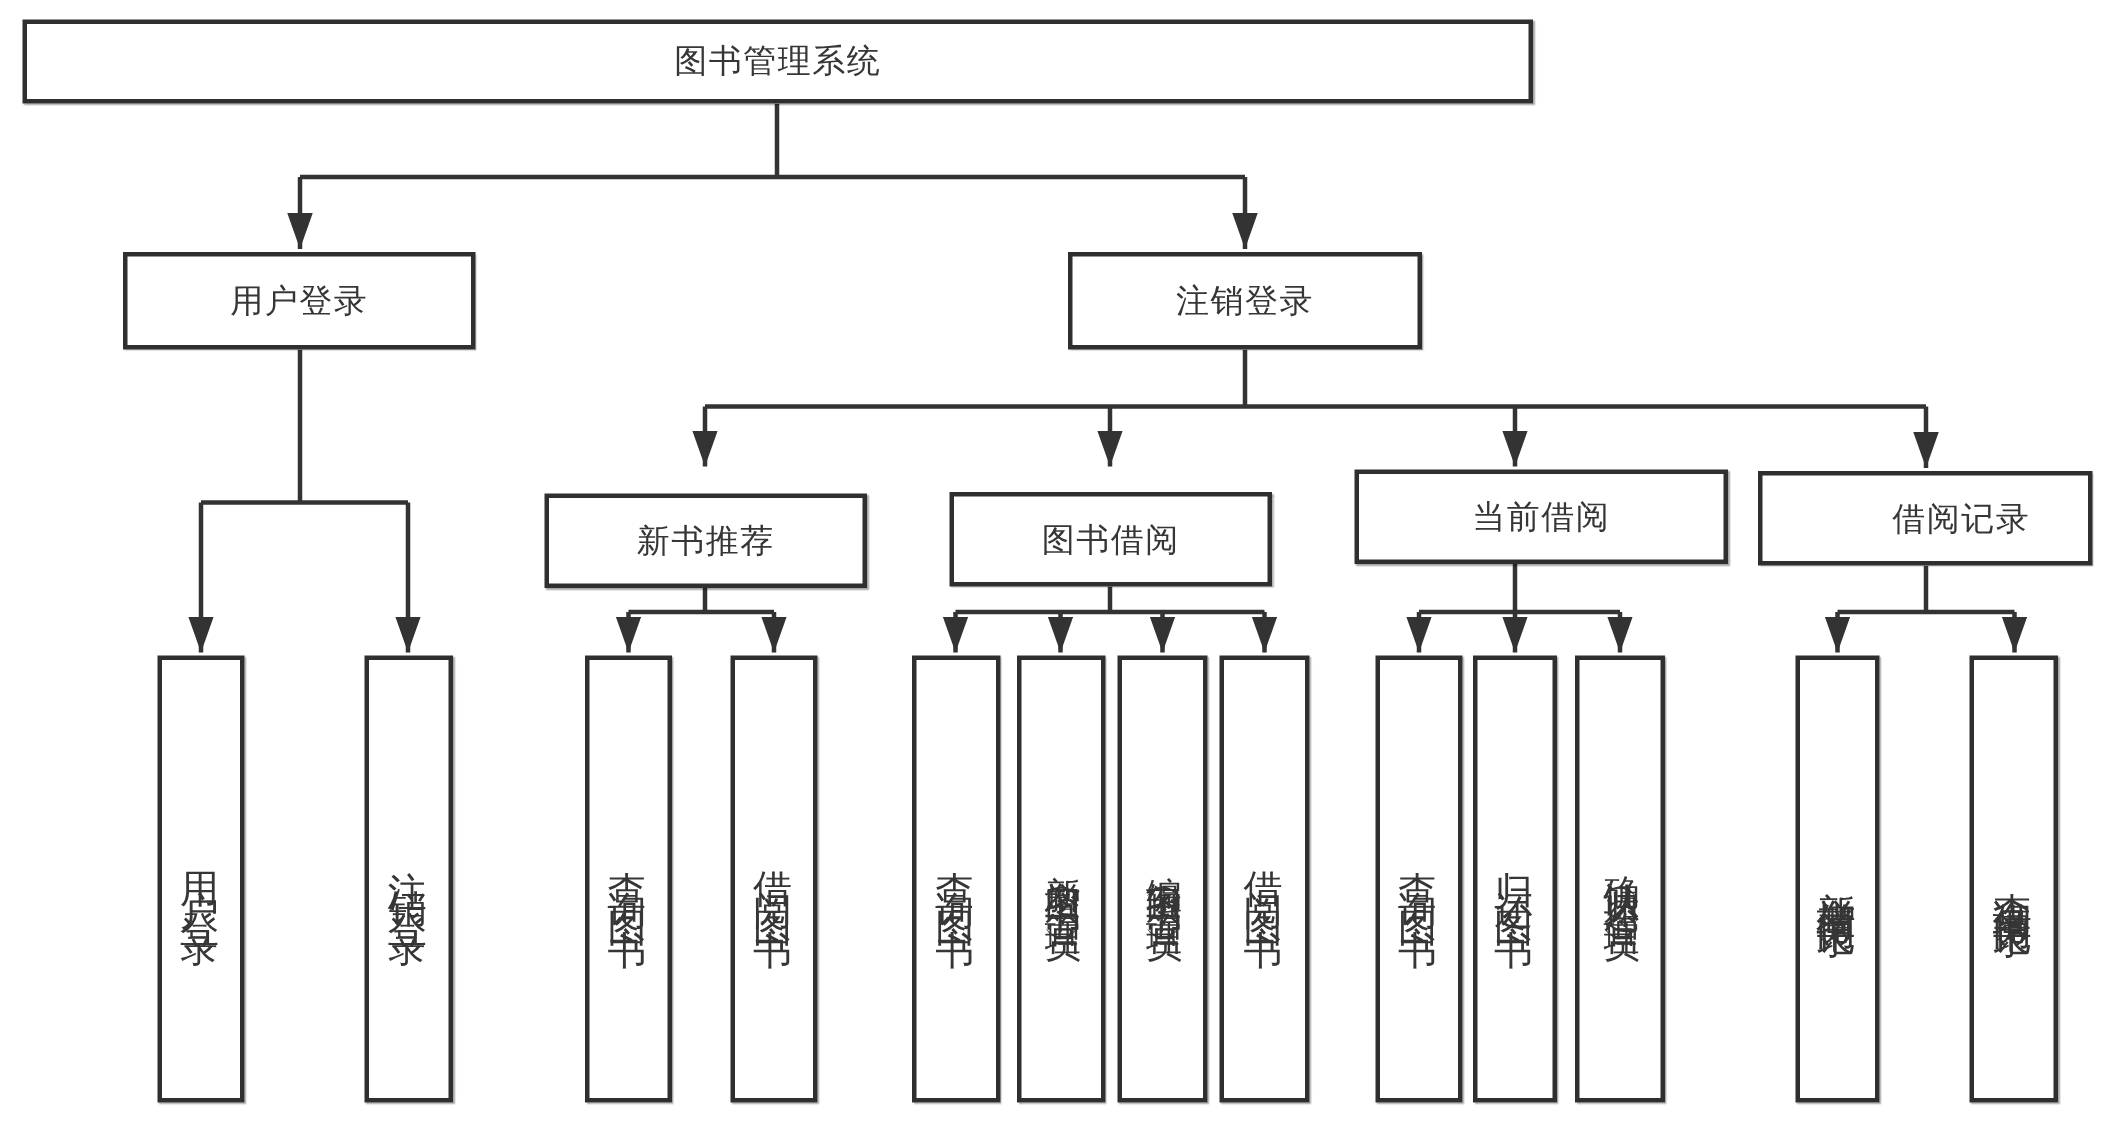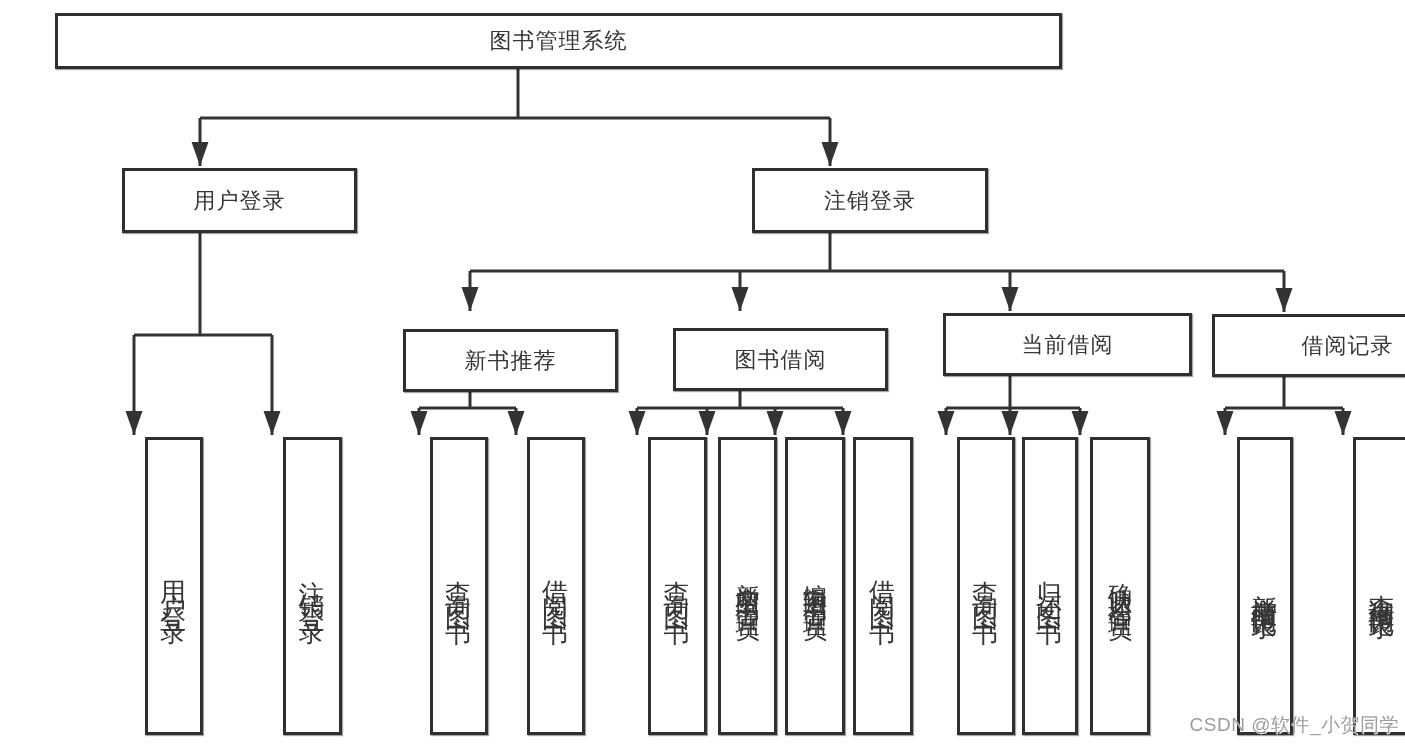--- a/index.html
+++ b/index.html
@@ -21,21 +21,20 @@
     position: absolute;
     box-sizing: border-box;
     background: #ffffff;
     border: 3px solid #2f2f2f;
     box-shadow: 1px 1px 1px rgba(0,0,0,0.35);
     display: flex;
     align-items: center;
     justify-content: center;
     color: #363636;
     z-index: 2;
-    margin-left: 40px;
   }
   .h-label {
     font-size: 22px;
     letter-spacing: 1px;
     white-space: nowrap;
   }
   .v-label {
     writing-mode: vertical-rl;
     text-orientation: mixed;
     font-size: 26px;
@@ -172,15 +171,14 @@
     <span class="v-label long">确认归还（管理员）</span>
   </div>
 
   <div class="box" style="left:1197px; top:437px; width:56px; height:298px;">
     <span class="v-label mid">新增借阅记录</span>
   </div>
   <div class="box" style="left:1313px; top:437px; width:59px; height:298px;">
     <span class="v-label mid">查询借阅记录</span>
   </div>
 
-  <div id="watermark">CSDN @软件_小贺同学</div>
 
 </div>
 
 </body></html>

